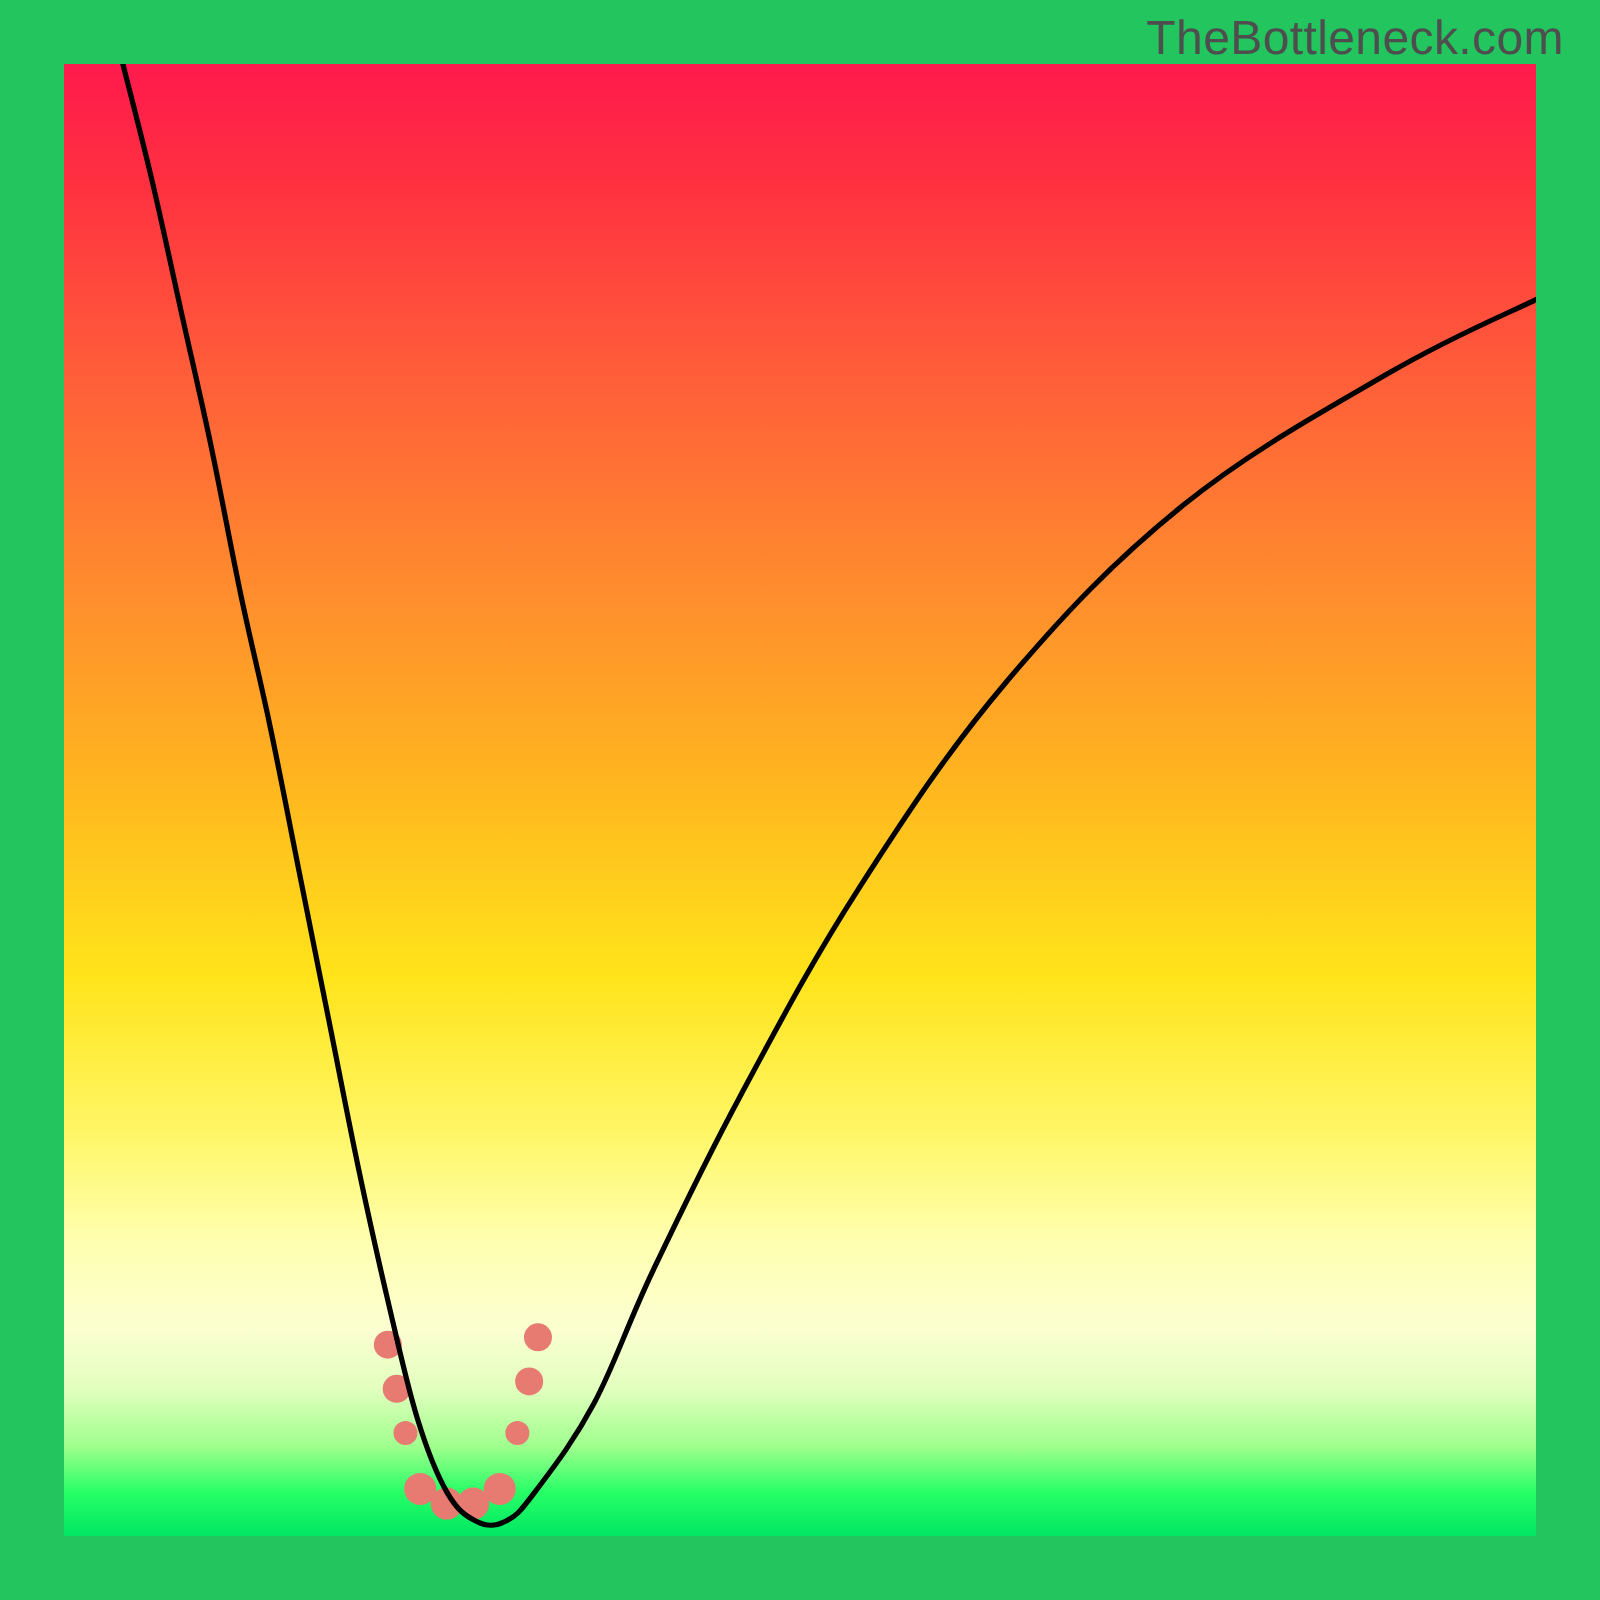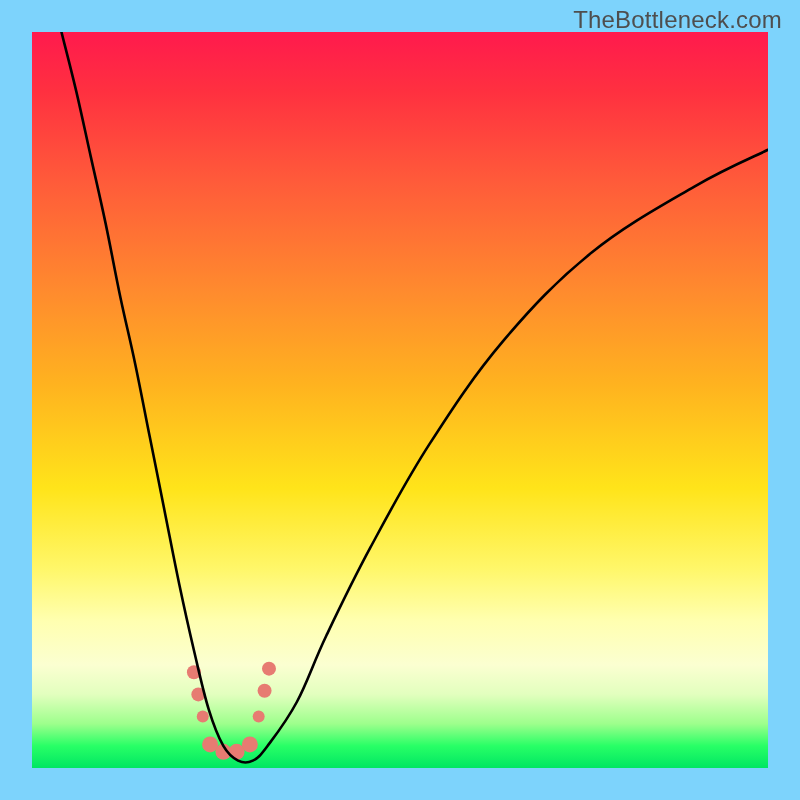--- a/index.html
+++ b/index.html
@@ -10,21 +10,21 @@
     background: #000;
     overflow: hidden;
     font-family: Arial, Helvetica, sans-serif;
   }
   .frame {
     position: absolute;
     top: 0;
     left: 0;
     width: 800px;
     height: 800px;
-    background: #7dd3fc;
+    background: #22c55e;
   }
   .plot {
     position: absolute;
     top: 32px;
     left: 32px;
     width: 736px;
     height: 736px;
     background: linear-gradient(to bottom,
       #ff1a4d 0%,
       #ff3040 8%,

